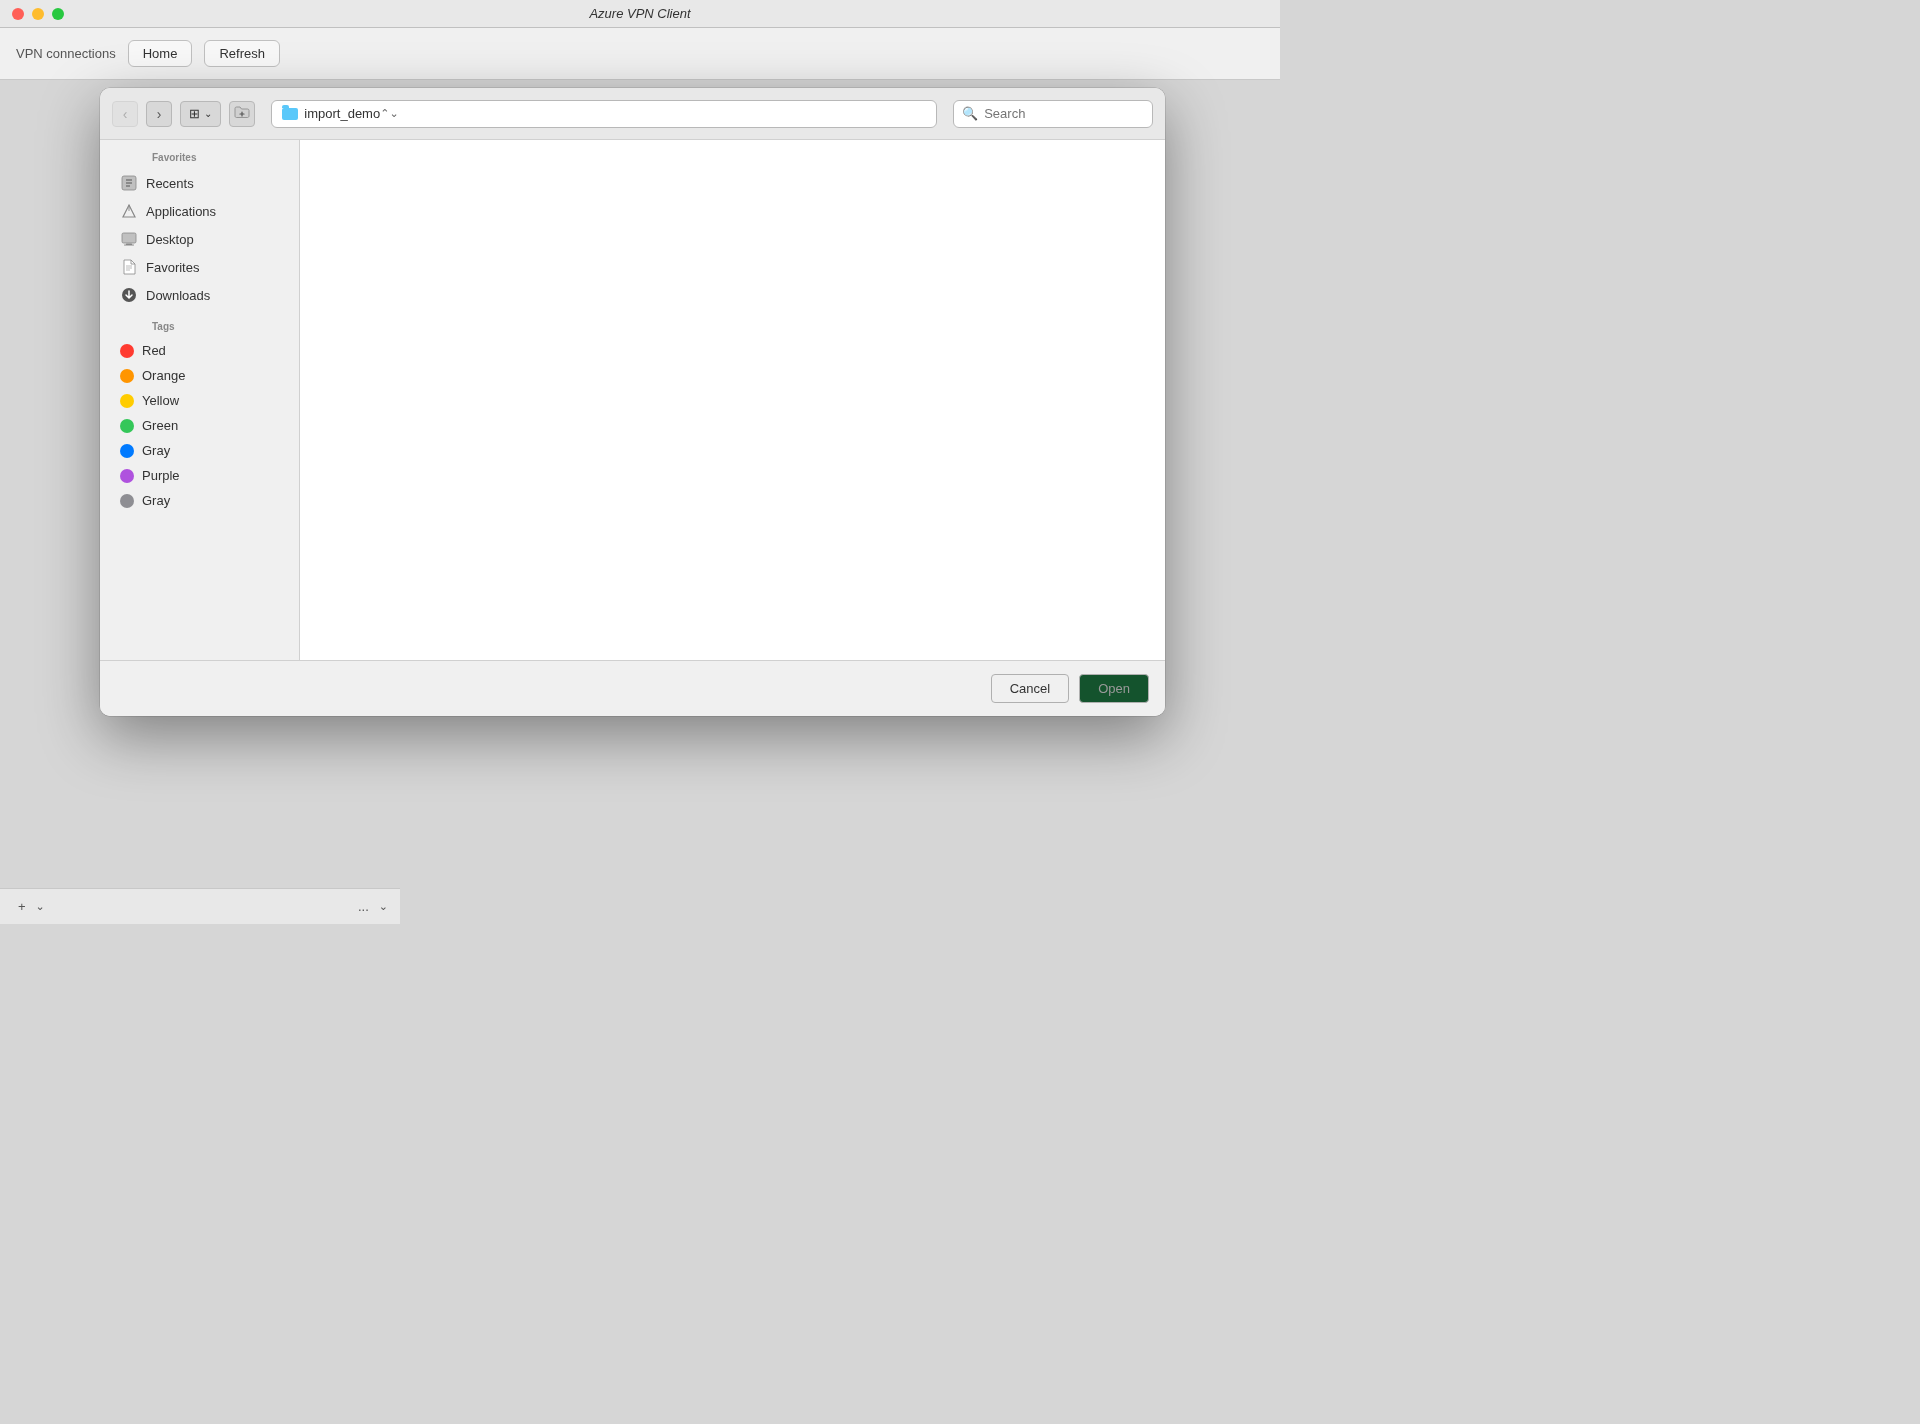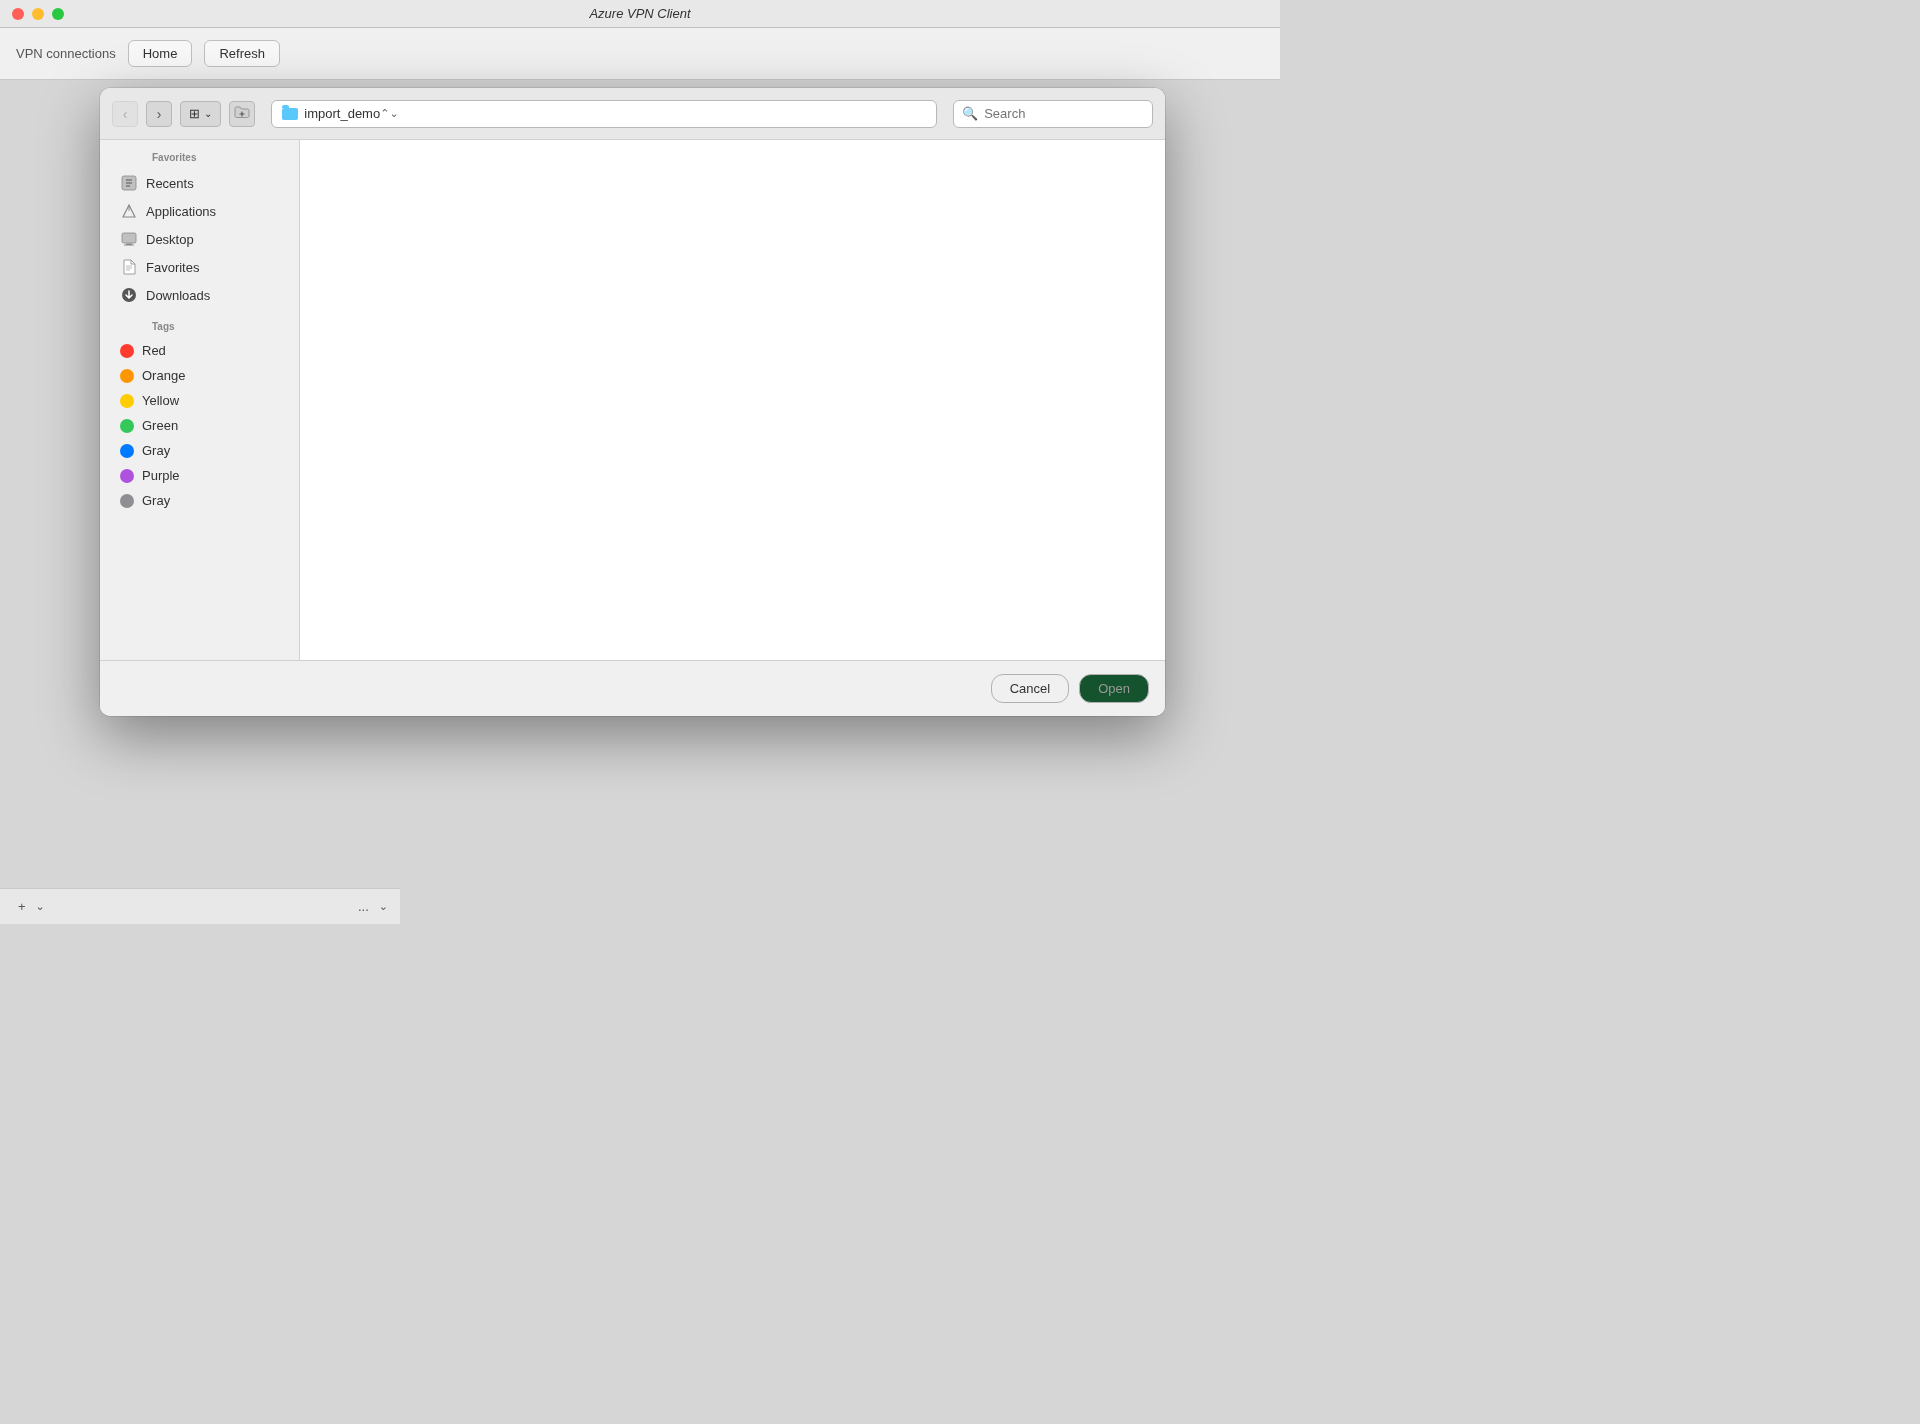--- a/index.html
+++ b/index.html
@@ -301,21 +301,21 @@
       background: #f0f0f0;
       height: 56px;
       display: flex;
       align-items: center;
       justify-content: flex-end;
       padding: 0 16px;
       gap: 10px;
       border-top: 1px solid #d0d0d0;
     }
     .footer-btn {
-      border-radius: 12px;
+      border-radius: 4px;
       padding: 6px 18px;
       font-size: 13px;
       cursor: pointer;
       border: 1px solid;
     }
     .btn-cancel {
       background: #f0f0f0;
       border-color: #b0b0b0;
       color: #333;
     }

